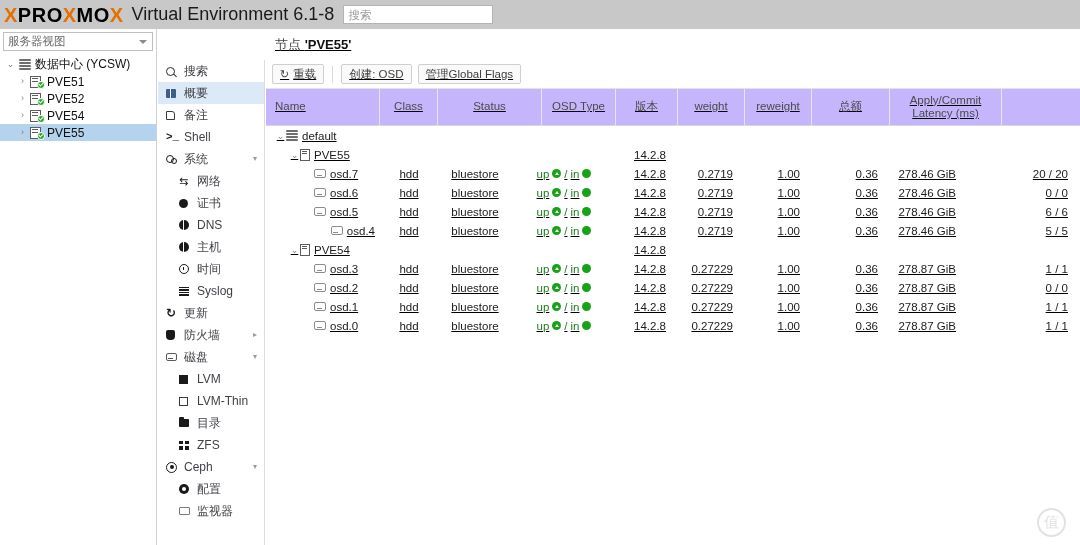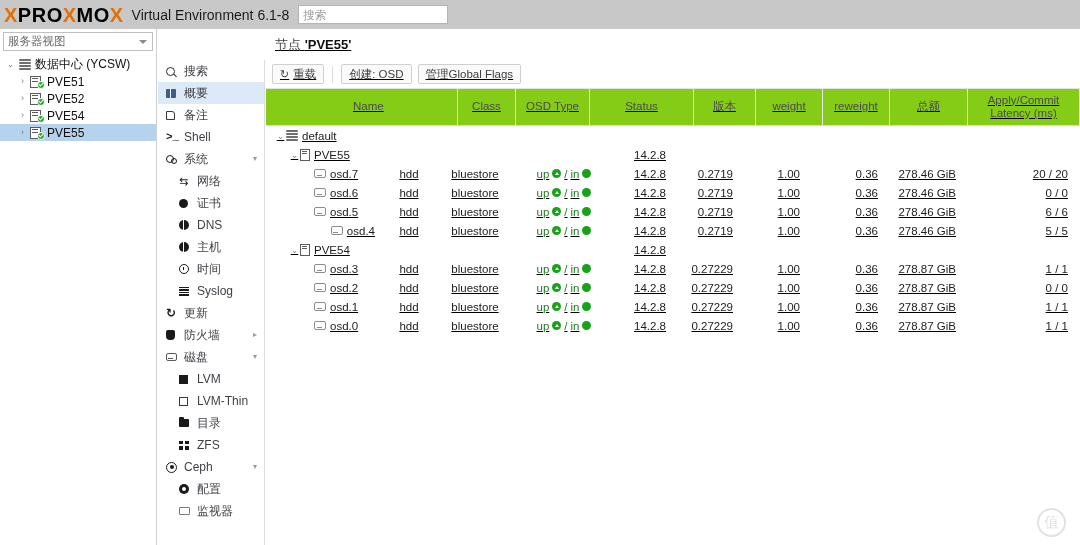--- a/index.html
+++ b/index.html
@@ -22,21 +22,21 @@
     display: flex; align-items: center;
   }
   .logo { display: flex; align-items: center; padding-left: 4px; height: 100%; }
   .logo-text {
     font-weight: bold; font-size: 20px; letter-spacing: 0.5px;
     font-family: "Liberation Sans", sans-serif; line-height: 1;
   }
   .logo-text .o { color: #000; }
   .logo-text .x { color: #e57000; }
   .product-name {
-    margin-left: 8px; font-size: 14px; color: #1b1b1b;
+    margin-left: 8px; font-size: 18px; color: #1b1b1b;
     white-space: nowrap;
   }
   .search-wrap { margin-left: 9px; }
   .search-input {
     width: 150px; height: 19px; border: 1px solid #b4b4b4;
     background: #fff; font-size: 11.5px; color: #555;
     padding: 0 4px; font-family: "Liberation Sans", sans-serif;
     outline: none;
   }
   .search-input::placeholder { color: #9a9a9a; }
@@ -176,21 +176,21 @@
     height: 20px; padding: 0 7px;
     border: 1px solid #cfcfcf; border-radius: 2px;
     background: #fafafa; font-size: 11.5px; color: #3c3c3c;
     cursor: default; white-space: nowrap;
   }
   .tb-sep { width: 1px; height: 17px; background: #dcdcdc; margin: 0 2px; }
   .tb-refresh-ico { font-size: 11px; color: #4a4a4a; }
 
   
   .grid { width: 814px; }
-  .grid-head { display: flex; height: 37px; border-bottom: 1px solid #d9d9d9; background: #84cc16; justify-content: flex-end; }
+  .grid-head { display: flex; height: 37px; border-bottom: 1px solid #d9d9d9; background: #c4b5fd; }
   .gh {
     display: flex; align-items: center; justify-content: center;
     font-size: 11.5px; color: #4b4b4b; text-align: center;
     border-right: 1px solid #e6e6e6; height: 100%; padding: 0 4px;
     line-height: 1.15;
   }
   .gh.left { justify-content: flex-start; padding-left: 9px; }
   .grid-body { }
   .gr { display: flex; height: 19px; align-items: center; font-size: 11.5px; color: #1c1c1c; }
   .gc { height: 100%; display: flex; align-items: center; padding: 0 5px; white-space: nowrap; }
@@ -477,25 +477,25 @@
     </div>
 
     <div class="grid">
       <div class="grid-head" id="grid-head">
           <div class="gh left" style="width: 114px;">
             <span>Name</span>
           </div>
           <div class="gh" style="width: 58px;">
             <span>Class</span>
           </div>
+          <div class="gh" style="width: 104px;">
+            <span>Status</span>
+          </div>
           <div class="gh" style="width: 74px;">
             <span>OSD Type</span>
-          </div>
-          <div class="gh" style="width: 104px;">
-            <span>Status</span>
           </div>
           <div class="gh" style="width: 62px;">
             <span>版本</span>
           </div>
           <div class="gh" style="width: 67px;">
             <span>weight</span>
           </div>
           <div class="gh" style="width: 67px;">
             <span>reweight</span>
           </div>

